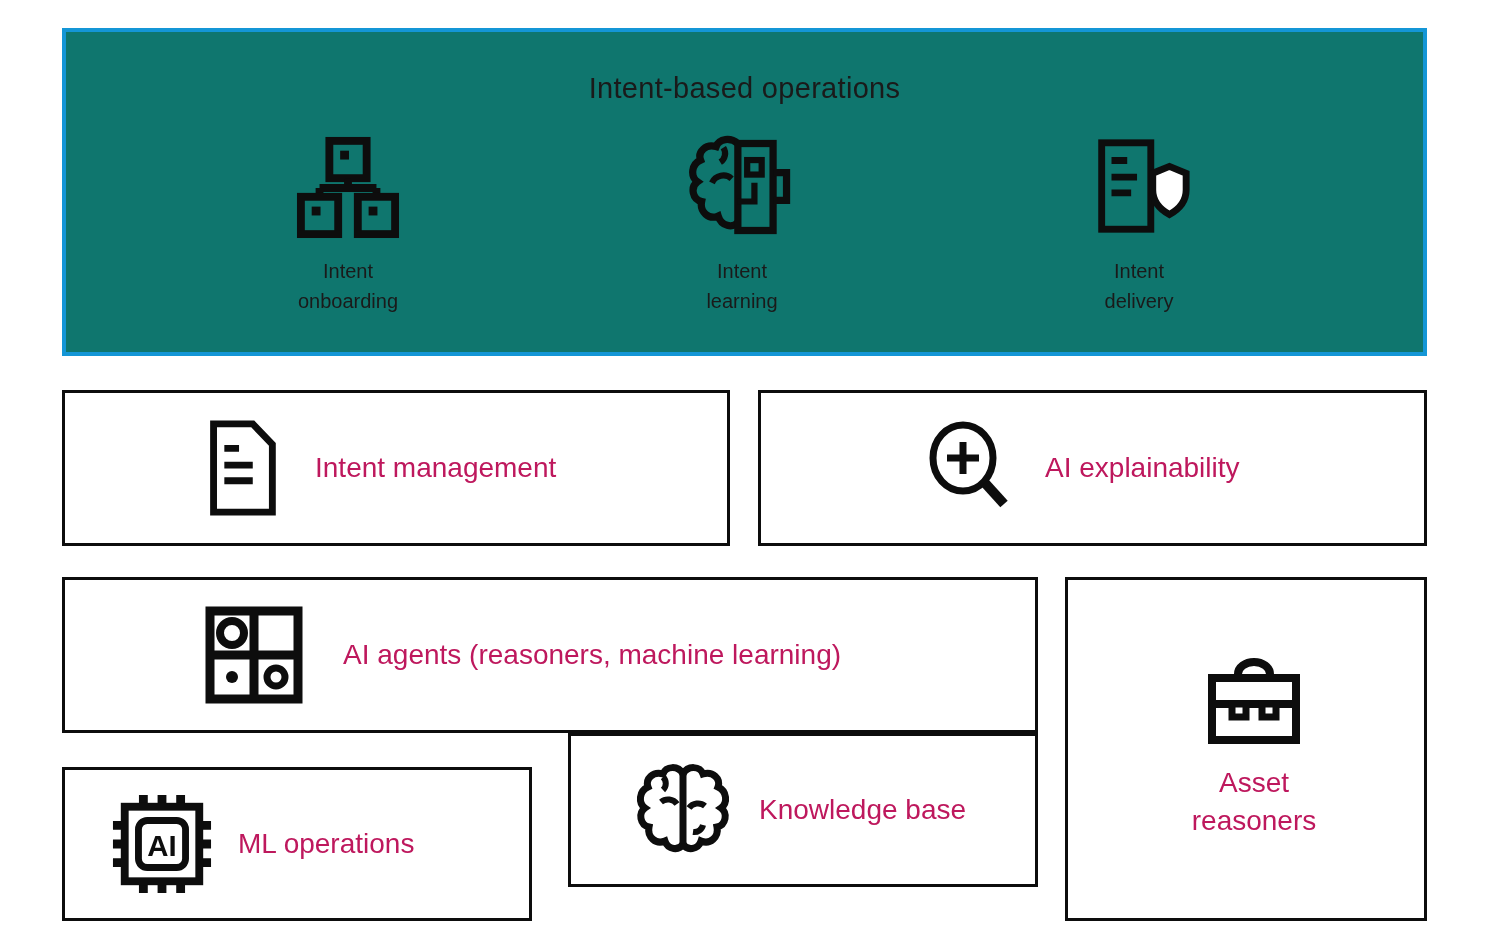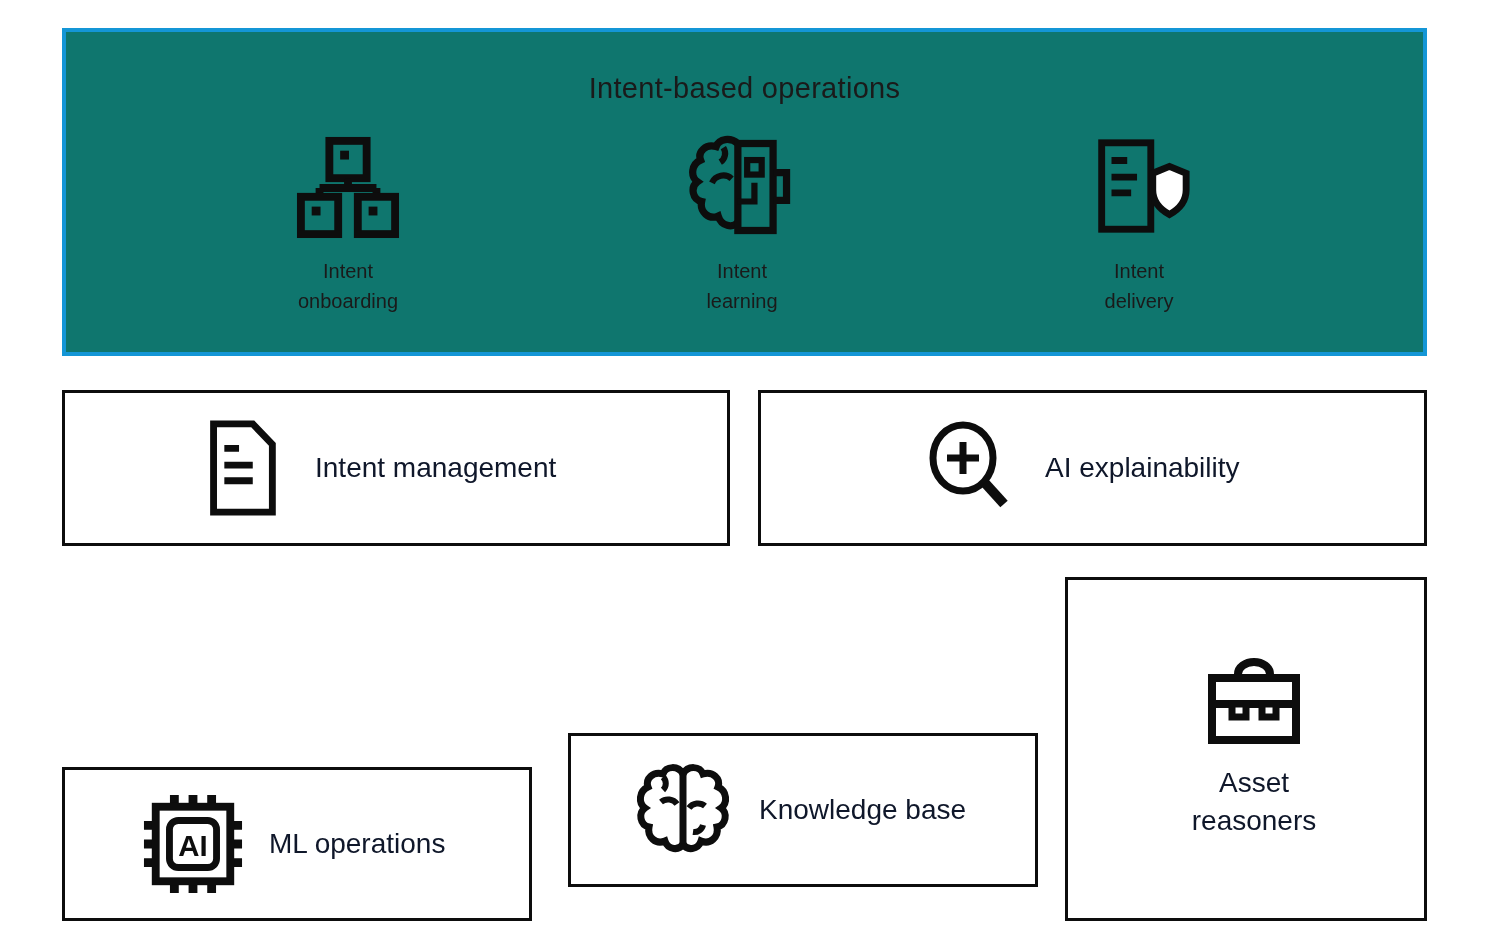--- a/index.html
+++ b/index.html
@@ -23,30 +23,30 @@
   .pcol-1{left:152px}
   .pcol-2{left:546px}
   .pcol-3{left:943px}
   .icon-slot{height:110px;display:flex;align-items:center;justify-content:center;}
   .caption{margin-top:14px;font-size:20px;line-height:30px;color:#1a1a1a;}
   
   .bbox{
     position:absolute;border:3px solid #0d0d0d;box-sizing:border-box;
     background:#ffffff;display:flex;align-items:center;padding-left:16px;
   }
-  .blabel{font-size:28px;color:#0f172a;white-space:nowrap;}
+  .blabel{font-size:28px;color:#be185d;white-space:nowrap;}
   .box-im{left:62px;top:390px;width:668px;height:156px;padding-left:138px;gap:36px;}
   .box-ax{left:758px;top:390px;width:669px;height:156px;padding-left:166px;gap:34px;}
   .box-ag{left:62px;top:577px;width:976px;height:156px;padding-left:138px;gap:38px;}
   .box-as{
     left:1065px;top:577px;width:362px;height:344px;
     flex-direction:column;justify-content:center;gap:18px;
   }
   .box-as .blabel{text-align:center;line-height:38px;white-space:normal;}
-  .box-ml{left:62px;top:767px;width:470px;height:154px;padding-left:77px;gap:25px;text-align:center;}
+  .box-ml{left:62px;top:767px;width:470px;height:154px;padding-left:46px;gap:25px;text-align:center;}
   .box-kb{left:568px;top:733px;width:470px;height:154px;padding-left:62px;gap:26px;}
   svg{display:block;}
   svg .st{stroke:#0d0d0d;fill:none;}
   svg .fl{fill:#0d0d0d;stroke:none;}
   svg .wh{fill:#ffffff;stroke:#0d0d0d;}
   svg text{font-family:"Liberation Sans", sans-serif;}
 </style>
 </head>
 <body>
 
@@ -116,20 +116,30 @@
 
   <section class="bbox box-ax">
     <svg width="84" height="94" viewBox="0 0 84 94" aria-hidden="true">
       <ellipse class="st" stroke-width="7" cx="36" cy="37" rx="30" ry="33"></ellipse>
       <path class="st" stroke-width="7" d="M36 21 V53 M20 37 H52"></path>
       <path class="st" stroke-width="10" d="M58 62 L77 83"></path>
     </svg>
     <span class="blabel">AI explainability</span>
   </section>
 
+  <section class="bbox box-ag">
+    <svg width="102" height="102" viewBox="0 0 102 102" aria-hidden="true">
+      <rect class="st" stroke-width="9" x="7" y="7" width="88" height="88"></rect>
+      <path class="st" stroke-width="9" d="M51 7 V95 M7 51 H95"></path>
+      <circle class="st" stroke-width="8" cx="29" cy="29" r="12"></circle>
+      <circle class="fl" cx="29" cy="73" r="6"></circle>
+      <circle class="st" stroke-width="7" cx="73" cy="73" r="9"></circle>
+    </svg>
+    <span class="blabel">AI agents (reasoners, machine learning)</span>
+  </section>
 
   <section class="bbox box-as">
     <svg width="100" height="88" viewBox="0 0 100 88" aria-hidden="true">
       <path class="st" stroke-width="8" d="M34 20 v-4 a16 12 0 0 1 32 0 v4"></path>
       <rect class="st" stroke-width="8" x="8" y="20" width="84" height="62"></rect>
       <path class="st" stroke-width="8" d="M8 46 H92"></path>
       <rect class="wh" stroke-width="7" x="28" y="46" width="14" height="13"></rect>
       <rect class="wh" stroke-width="7" x="58" y="46" width="14" height="13"></rect>
     </svg>
     <span class="blabel">

